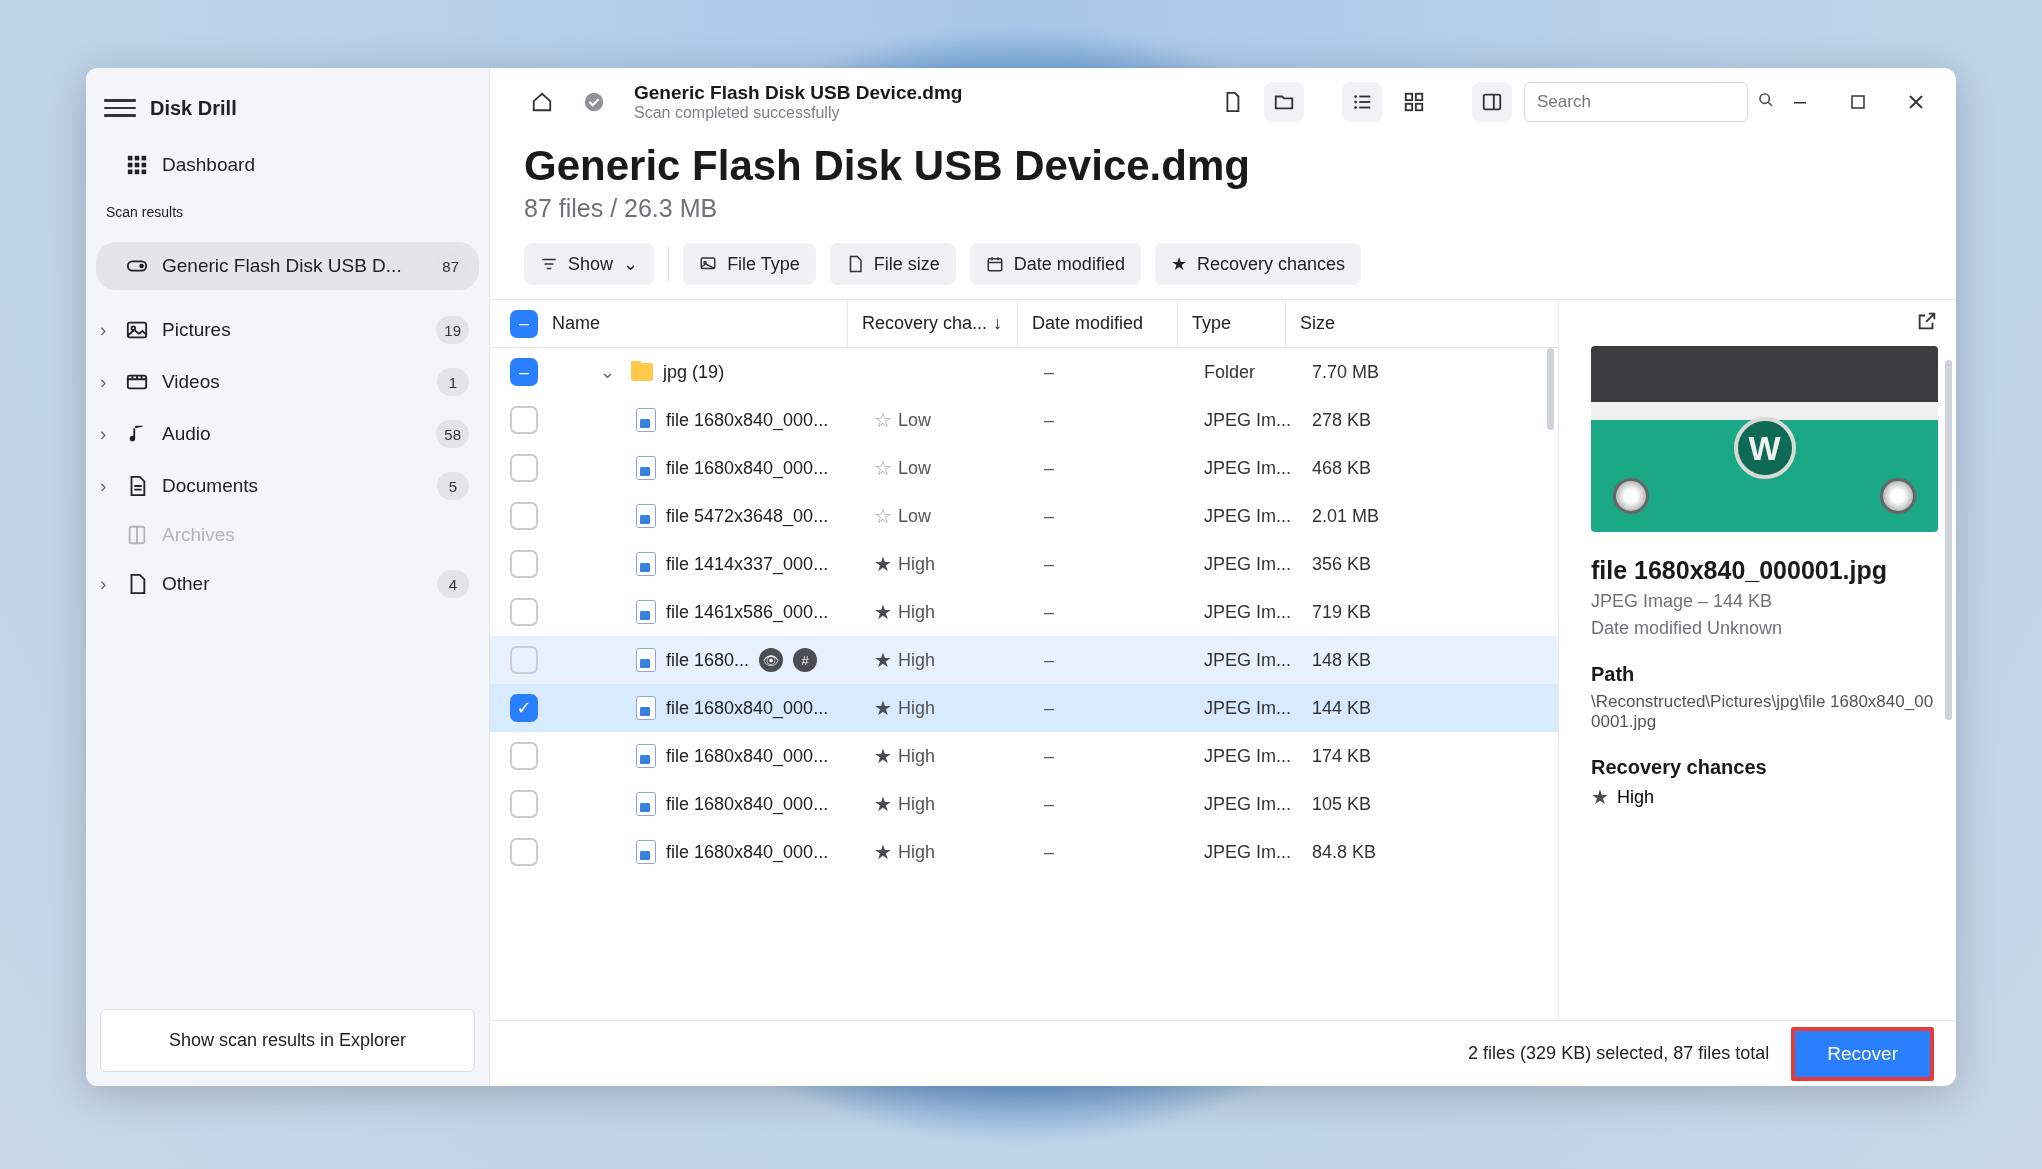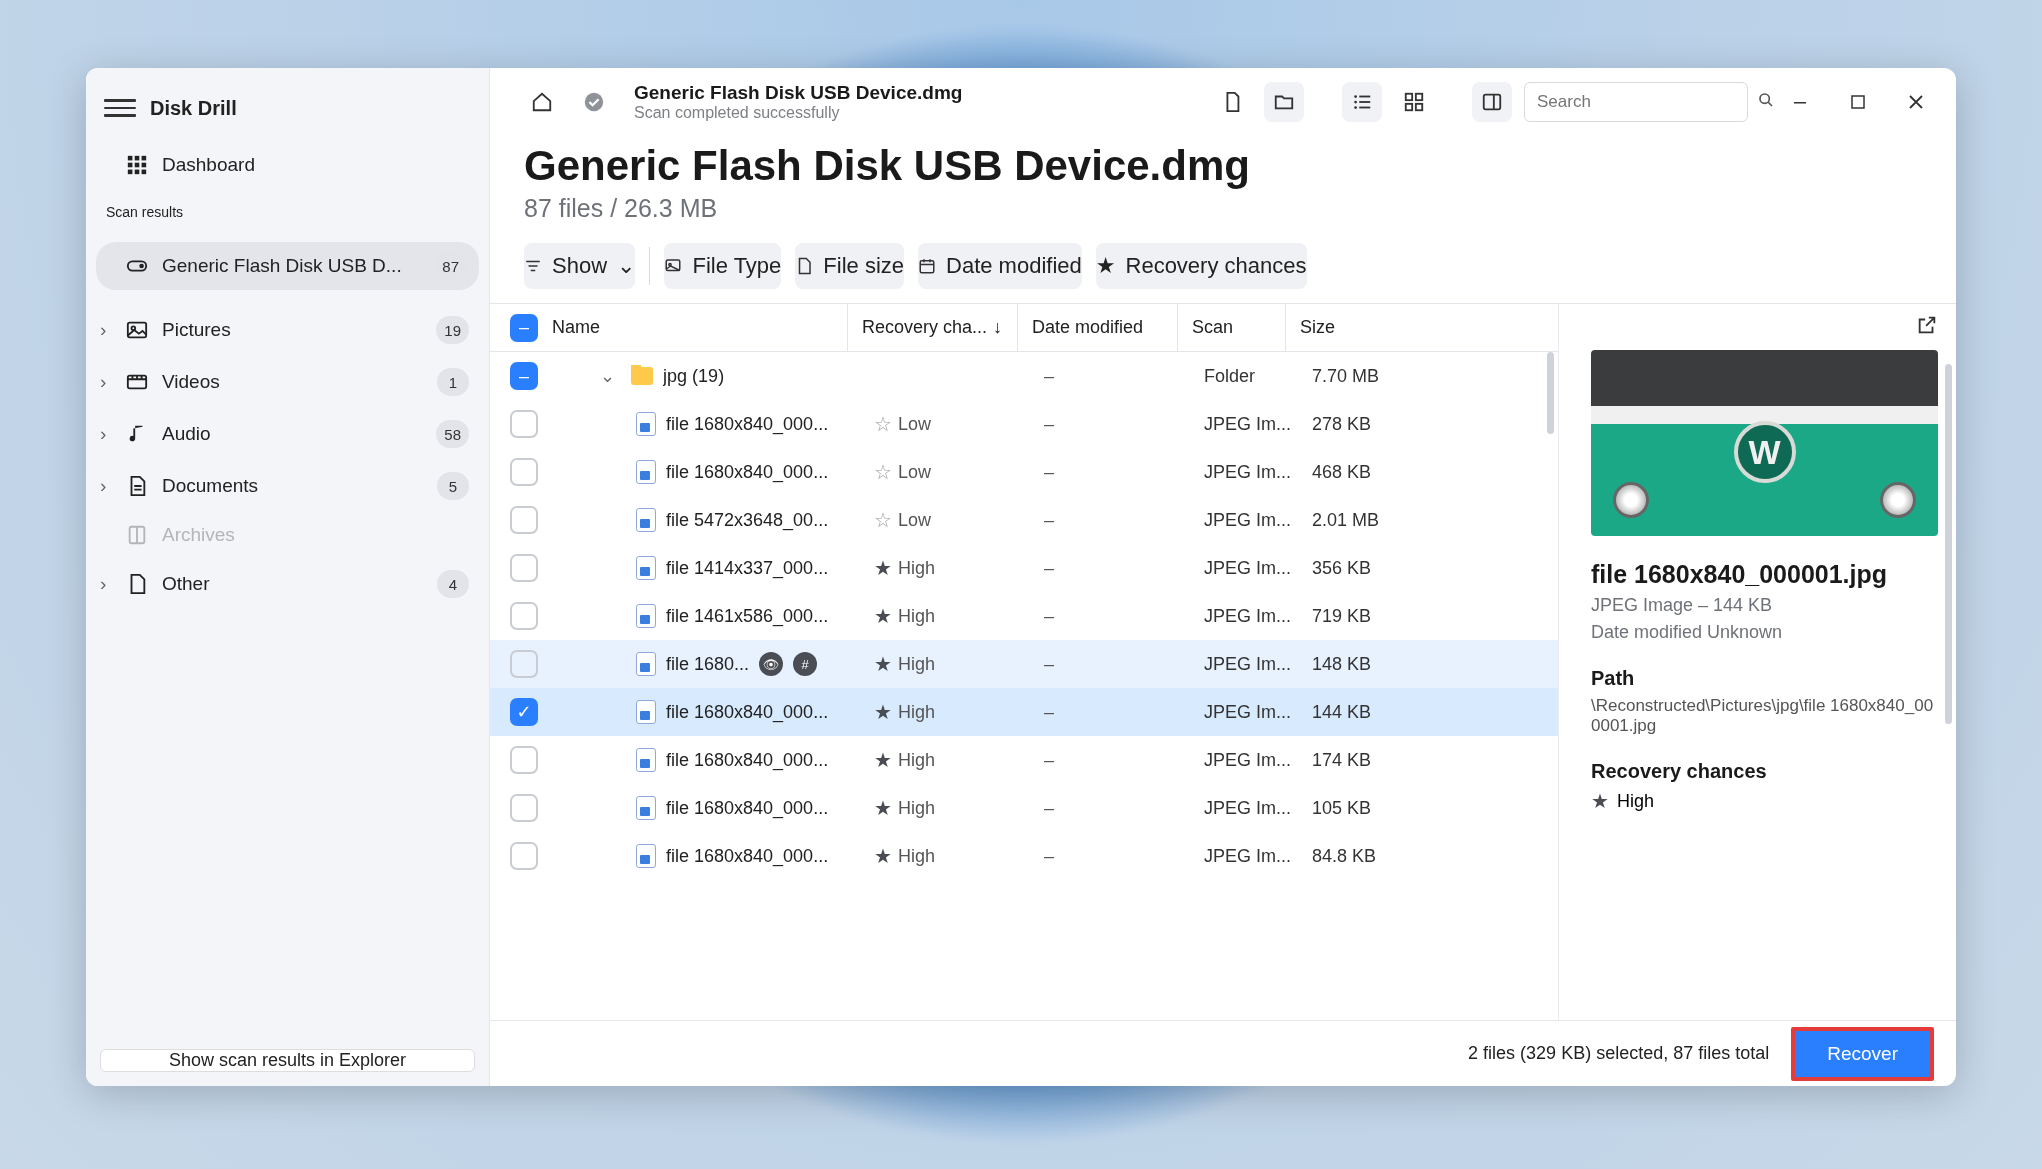--- a/index.html
+++ b/index.html
@@ -56,21 +56,21 @@
 }
 .nav-row .chevron { position: absolute; left: 14px; width: 16px; color: #666; }
 .section-label { font-size: 14px; font-weight: 400; color: #222; padding: 16px 20px 8px; }
 .nav-row.active { background: #e3e5eb; border-radius: 20px; margin: 14px 10px; padding: 10px 12px 10px 30px; }
 .nav-row.disabled { color: #b3b5b9; }
 .sidebar-footer {
   margin-top: auto; padding: 14px;
 }
 .sidebar-footer button {
   width: 100%; background: #fff; border: 1px solid #ddd; border-radius: 6px;
-  font-size: 18px; padding: 0; cursor: pointer; color: #222;
+  font-size: 18px; padding: 20px; cursor: pointer; color: #222;
 }
 
 .main { flex: 1; display: flex; flex-direction: column; min-width: 0; }
 .toolbar {
   display: flex; align-items: center; gap: 12px;
   padding: 12px 18px 8px 32px;
 }
 .tb-btn {
   width: 40px; height: 40px;
   display: flex; align-items: center; justify-content: center;
@@ -90,22 +90,22 @@
 .search .mag { color: #555; font-size: 16px; }
 .win-btns { display: flex; gap: 14px; margin-left: 18px; }
 .win-btn { width: 44px; height: 44px; display: flex; align-items: center; justify-content: center; cursor: pointer; font-size: 18px; color: #333; }
 
 .heading { padding: 10px 34px 0; }
 .heading h1 { font-size: 42px; font-weight: 700; color: #1a1a1a; }
 .heading .sub { font-size: 25px; color: #6e7177; margin-top: 4px; }
 
 .chips { display: flex; gap: 14px; padding: 20px 34px 14px; }
 .chip {
-  background: #f0f1f4; border-radius: 8px; padding: 10px 0;
-  display: flex; align-items: center; gap: 10px; font-size: 22px; color: #222; cursor: pointer; text-align: right;
+  background: #f0f1f4; border-radius: 8px; padding: 10px 16px;
+  display: flex; align-items: center; gap: 10px; font-size: 18px; color: #222; cursor: pointer; text-align: right;
 }
 
 .content { flex: 1; display: flex; border-top: 1px solid #e3e5ea; min-height: 0; }
 .table-pane { flex: 1; display: flex; flex-direction: column; min-width: 0; }
 .table-head {
   display: flex; align-items: center; height: 48px;
   border-bottom: 1px solid #e3e5ea; padding: 0 20px; font-size: 18px; color: #222;
 }
 .th { border-right: 1px solid #e3e5ea; padding: 0 14px; height: 100%; display: flex; align-items: center; gap: 6px; }
 .th:last-child { border-right: none; }
@@ -448,21 +448,21 @@
               <span>Name</span>
             </div>
           <div class="th rec">
               <span>Recovery cha...</span> 
               <span>↓</span>
             </div>
           <div class="th date">
               <span>Date modified</span>
             </div>
           <div class="th type">
-              <span>Scan</span>
+              <span>Type</span>
             </div>
           <div class="th size">
               <span>Size</span>
             </div>
         </div>
         <div class="tbody" id="tbody">
           <div class="scrollbar-stub"></div>
         <div class="row">
               <div class="cell cbcell">
                 <div class="cb blue">–</div>

